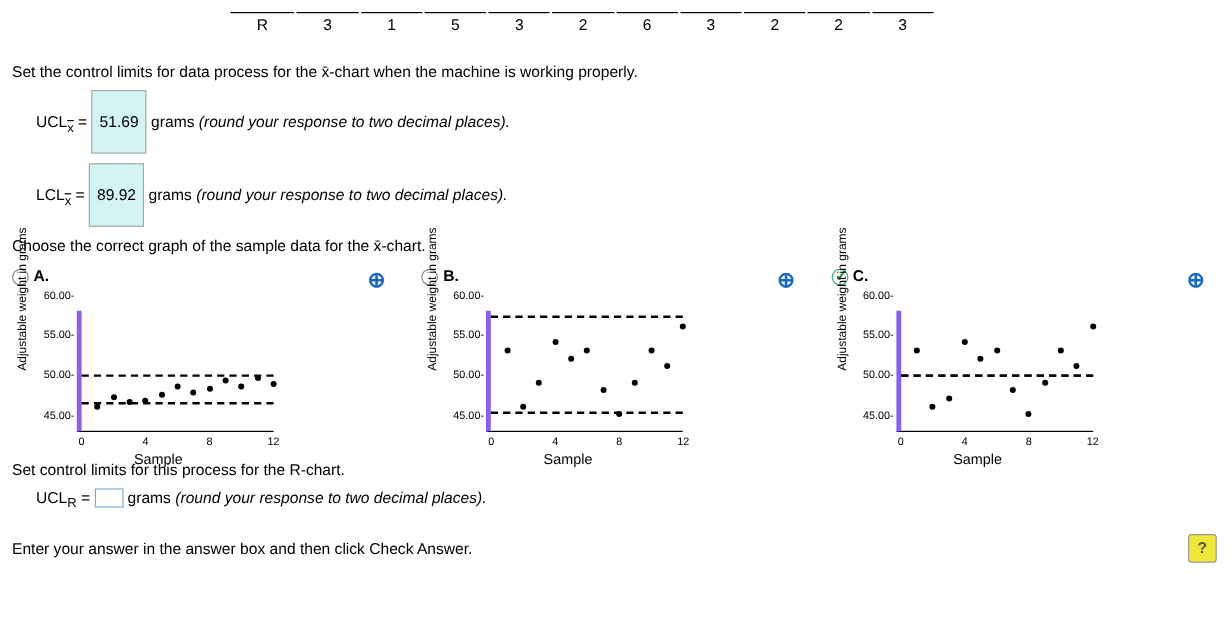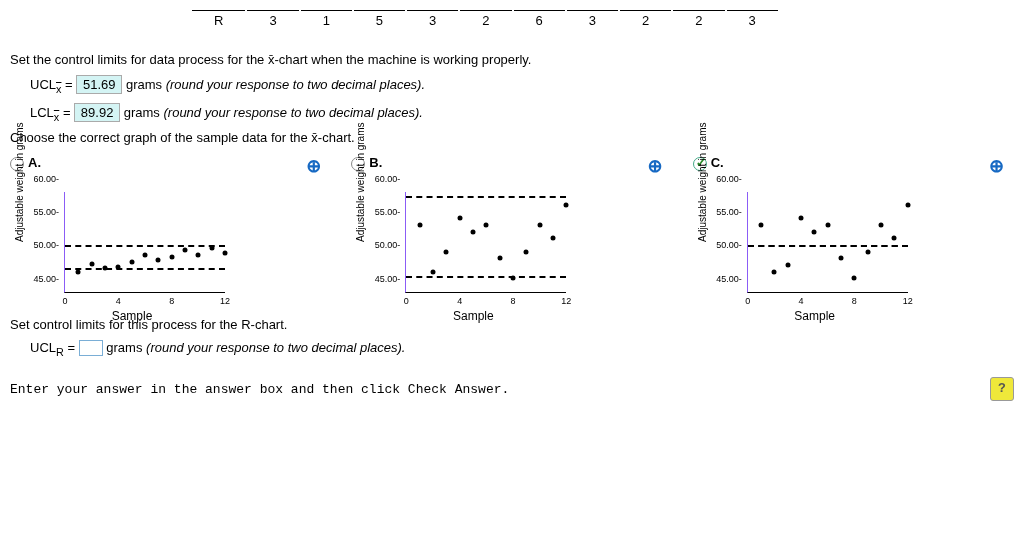--- a/index.html
+++ b/index.html
@@ -19,21 +19,21 @@
     border-top: 1px solid #000;
     font-size: 13px;
   }
   .xbar { text-decoration: overline; }
   .line { margin: 8px 0; }
   .indent { margin-left: 20px; }
   .input-filled {
     display: inline-block;
     background: #d4f4f4;
     border: 1px solid #aaa;
-    padding: 1px 4px;
+    padding: 18px 4px;
     min-width: 36px;
     text-align: center;
     font-size: 13px;
   }
   .input-empty {
     display: inline-block;
     border: 1px solid #7aaed6;
     width: 22px;
     height: 14px;
     vertical-align: middle;
@@ -102,21 +102,21 @@
     left: 0; right: 0;
     text-align: center;
     font-size: 12px;
   }
   .chart .plot {
     position: absolute;
     left: 42px;
     bottom: 14px;
     width: 160px;
     height: 100px;
-    border-left: 1px solid #8b5cf6;
+    border-left: 4px solid #8b5cf6;
     border-bottom: 1px solid #000;
   }
   .chart .ytick {
     position: absolute;
     left: 8px;
     font-size: 9px;
     width: 30px;
     text-align: right;
   }
   .chart .xtick {
@@ -136,21 +136,20 @@
   .chart .limit {
     position: absolute;
     left: 0; right: 0;
     border-top: 2px dashed #000;
   }
   .footer {
     margin-top: 20px;
     display: flex;
     justify-content: space-between;
     align-items: center;
-    font-family: Liberation Mono, monospace;
   }
   .help-btn {
     width: 22px; height: 22px;
     background: #efe83a;
     border: 1px solid #999;
     border-radius: 3px;
     text-align: center;
     font-weight: bold;
     line-height: 22px;
     color: #555;

